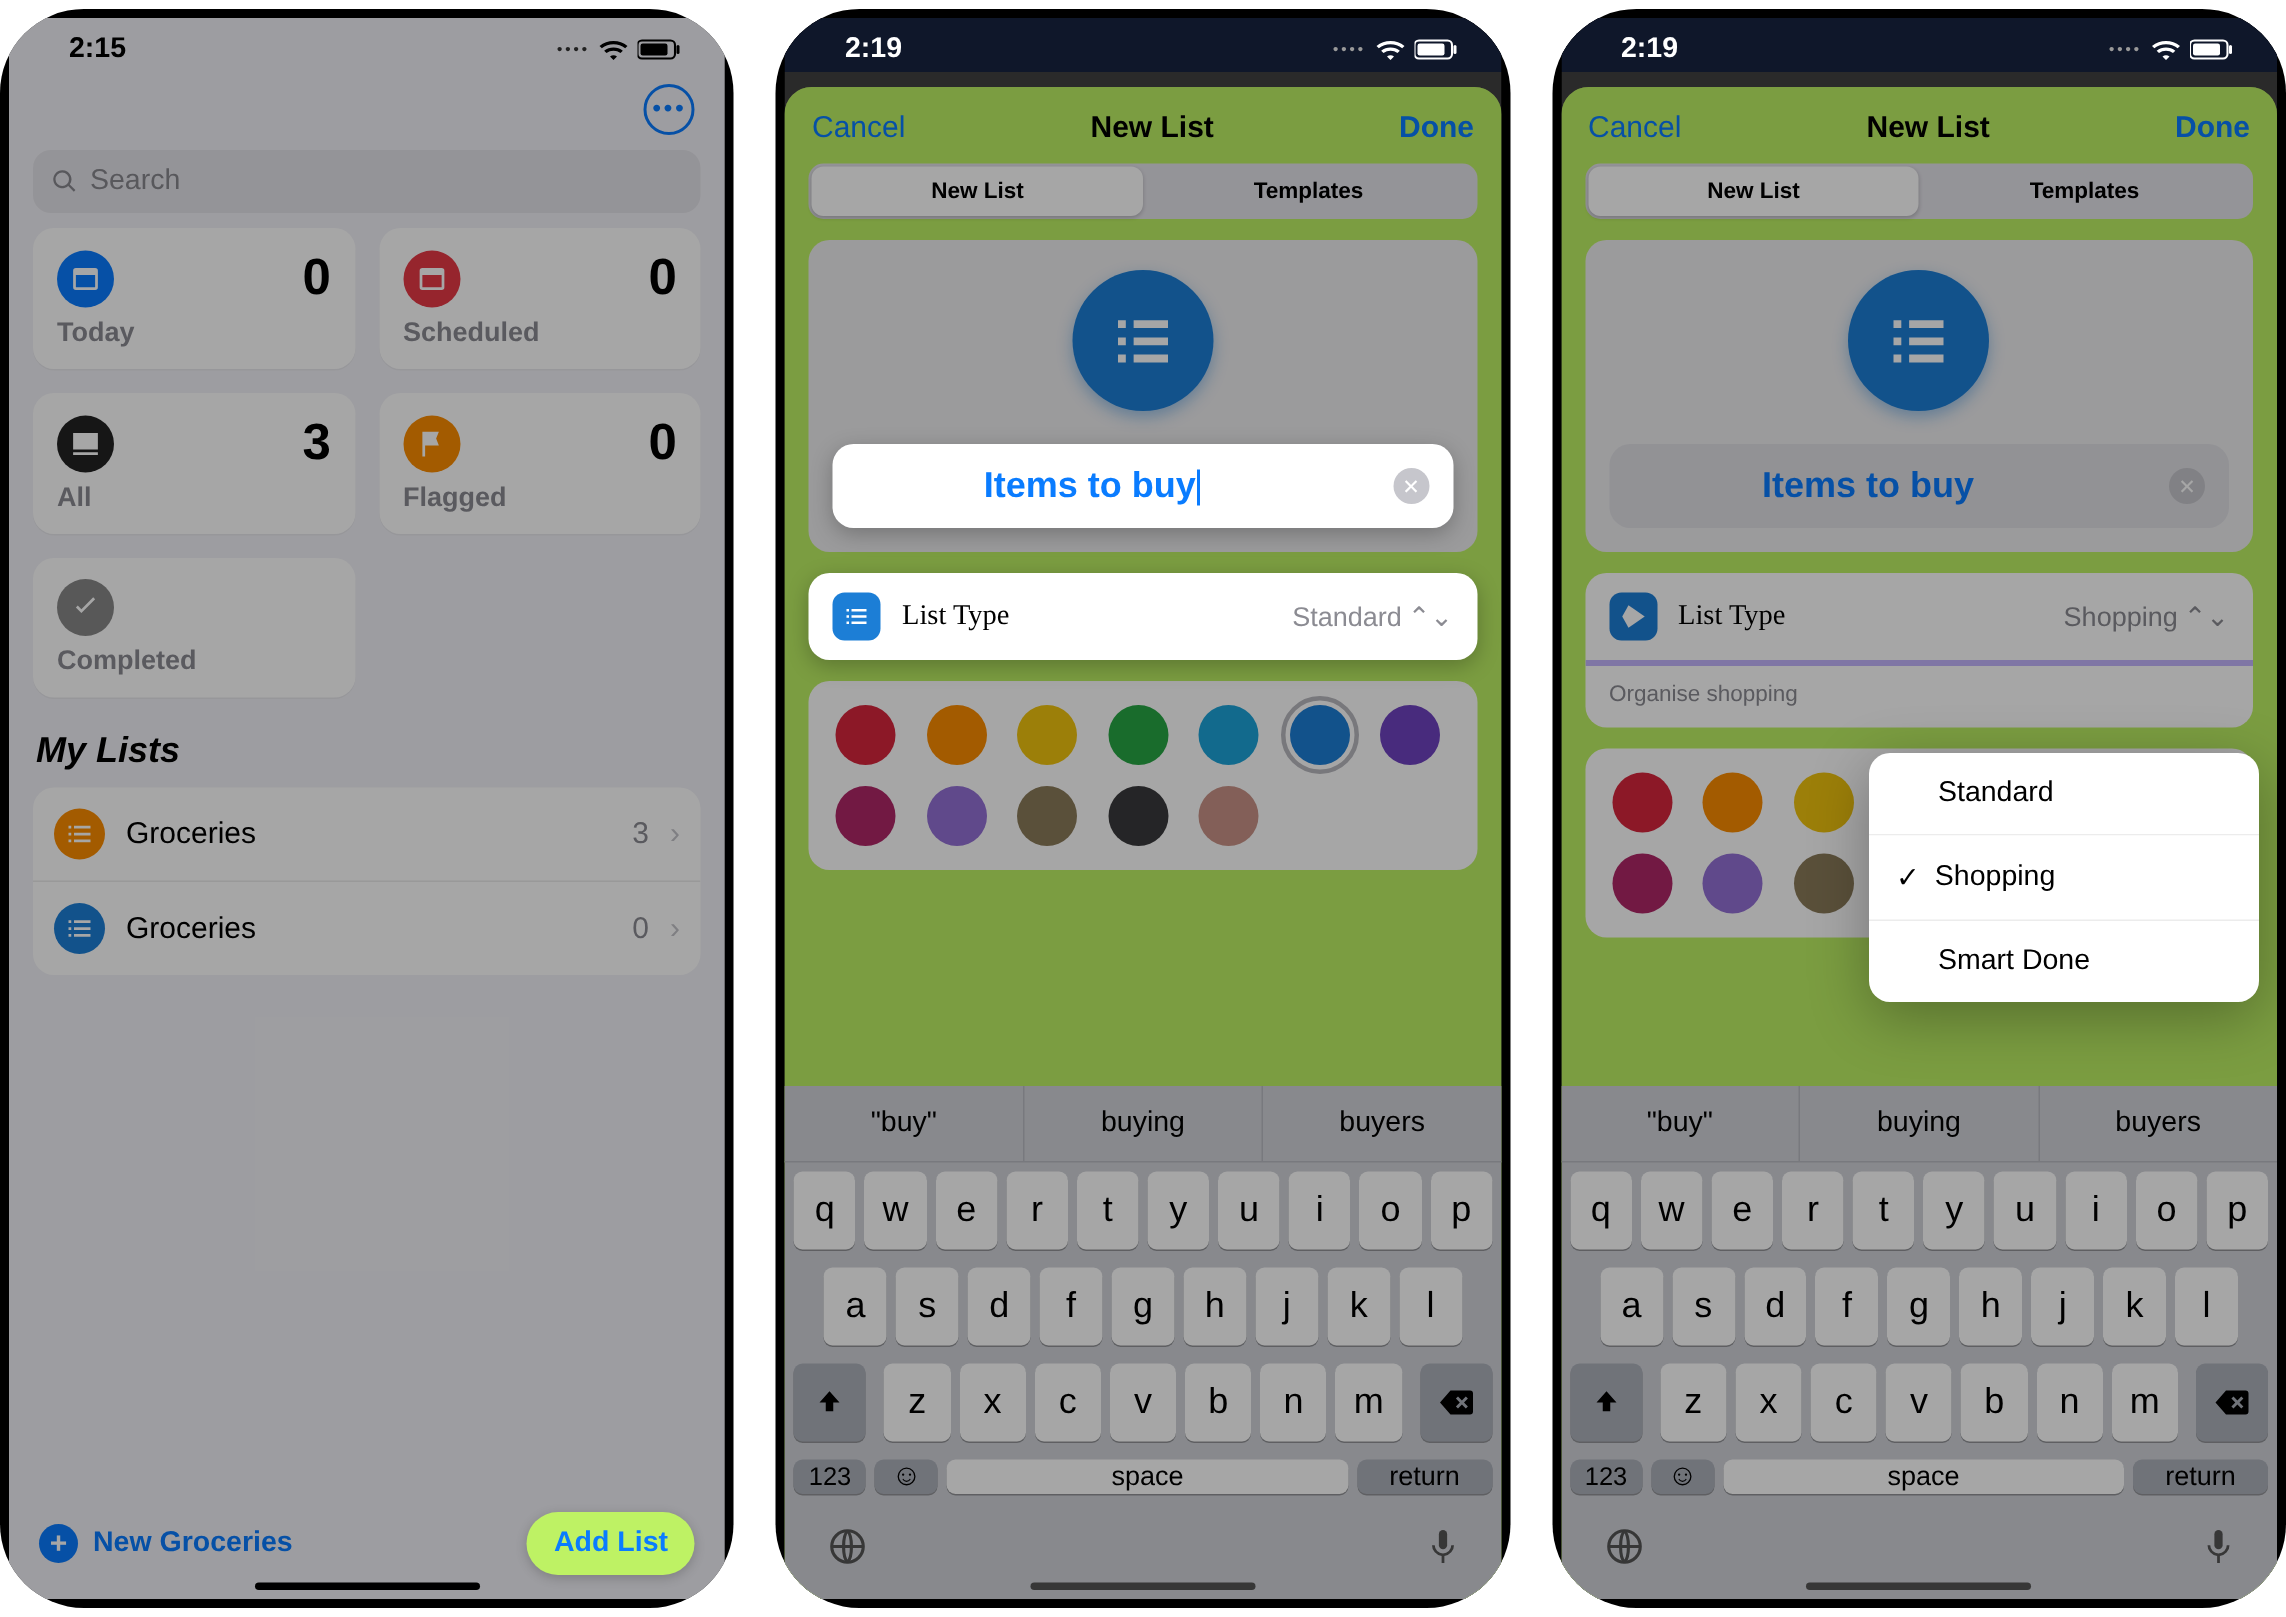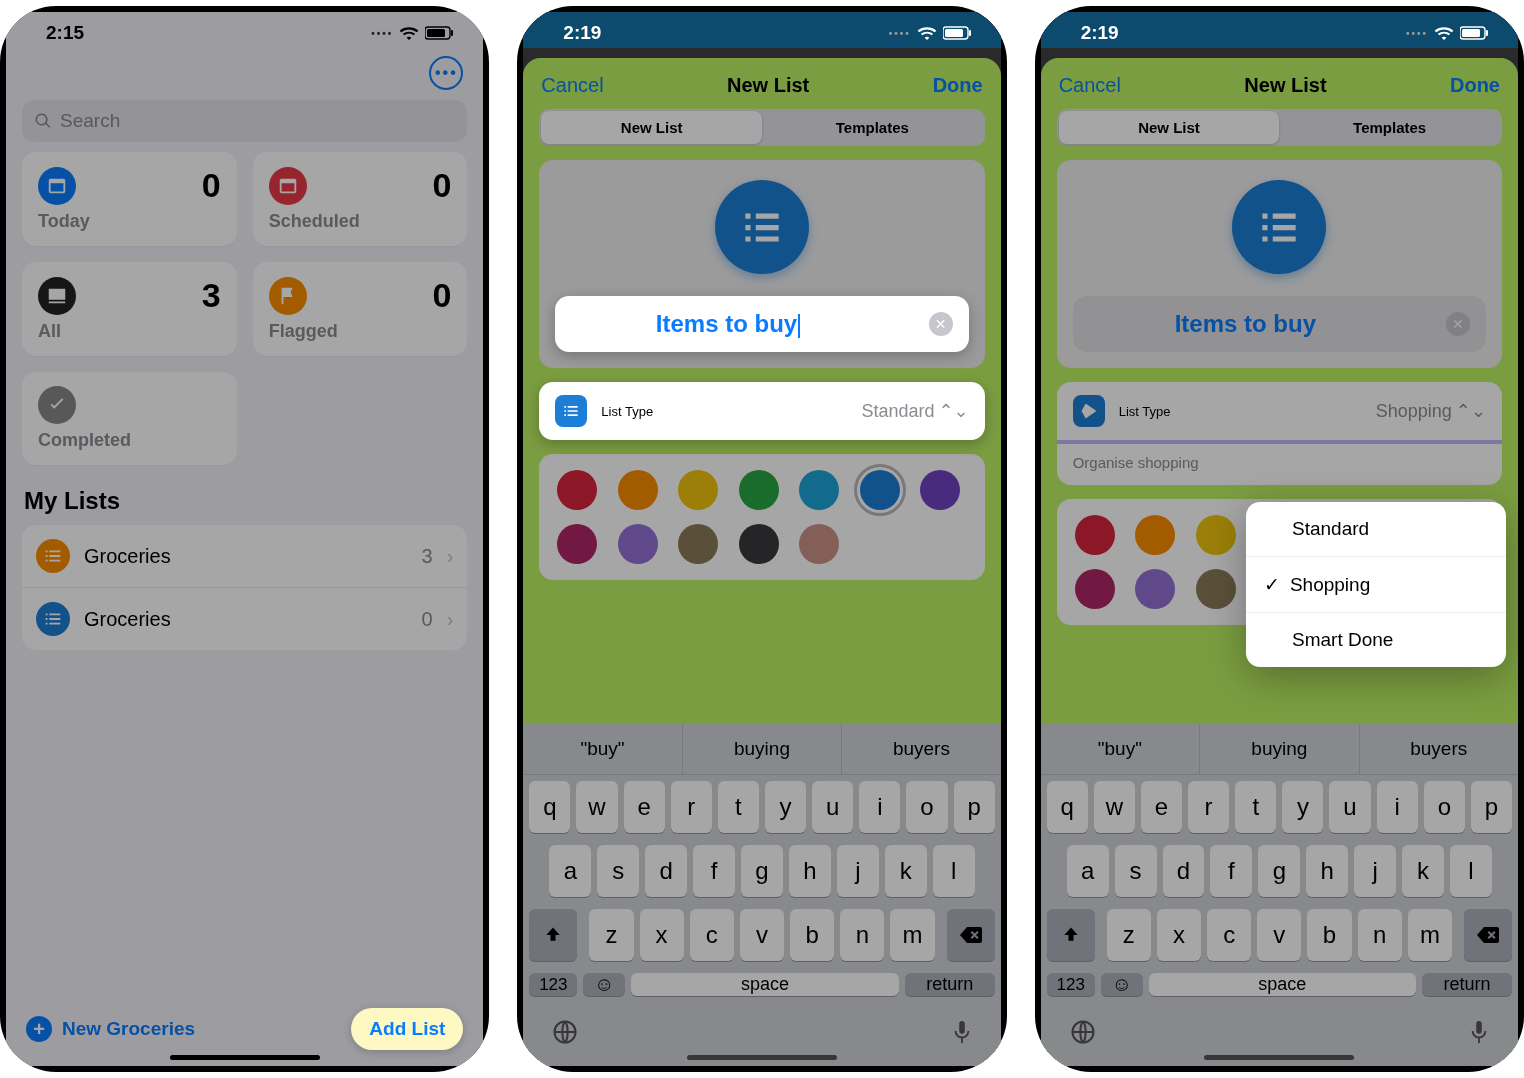--- a/index.html
+++ b/index.html
@@ -14,36 +14,36 @@
   .wifi-ic svg, .batt-ic svg { display:block; }
   .icon-btn { width:34px; height:34px; border:2.5px solid #0a7cff; border-radius:50%; display:flex; align-items:center; justify-content:center; color:#0a7cff; margin-left:auto; margin-right:10px; margin-top:8px; }
   .search { margin:10px 16px; background:#e4e3ea; border-radius:12px; padding:10px 12px; display:flex; align-items:center; gap:8px; color:#88888e; font-size:19px; }
   .smart-grid { display:grid; grid-template-columns:1fr 1fr; gap:16px; padding:0 16px; margin-bottom:8px; }
   .smart { background:#fff; border-radius:14px; padding:14px 16px; box-shadow:0 1px 0 rgba(0,0,0,.04); }
   .smart .row1 { display:flex; justify-content:space-between; align-items:center; }
   .smart .big { font-size:34px; font-weight:700; }
   .smart .lbl { color:#8b8b92; font-size:18px; font-weight:600; margin-top:6px; }
   .circ { width:38px; height:38px; border-radius:50%; display:flex; align-items:center; justify-content:center; }
   .circ svg { width:22px; height:22px; fill:#fff; }
-  .section-h { font-size:24px; font-weight:700; padding:14px 18px 10px; }
+  .section-h { font-size:24px; font-weight:700; padding:14px 18px 10px;font-style:italic; }
   .list { margin:0 16px; background:#fff; border-radius:14px; overflow:hidden; }
   .li { display:flex; align-items:center; padding:14px 14px; gap:14px; border-bottom:1px solid #ececec; }
   .li:last-child { border-bottom:none; }
   .li .name { flex:1; font-size:20px; color:#000; }
   .li .count { color:#8b8b92; font-size:20px; }
   .chev { color:#c4c4c9; font-size:20px; }
   .bottom { margin-top:auto; display:flex; align-items:center; justify-content:space-between; padding:16px 20px 16px 20px; }
   .newrem { display:flex; align-items:center; gap:10px; color:#0a7cff; font-weight:700; font-size:19px; }
   .plus-ic { width:26px; height:26px; border-radius:50%; background:#0a7cff; display:flex; align-items:center; justify-content:center; color:#fff; font-size:20px; font-weight:700; }
-  .addlist { background:#fef9c3; color:#0a7cff; font-size:19px; font-weight:600; padding:10px 18px; border-radius:26px; position:relative; z-index:10; box-shadow:0 2px 8px rgba(0,0,0,.2); }
+  .addlist { background:#bef264; color:#0a7cff; font-size:19px; font-weight:600; padding:10px 18px; border-radius:26px; position:relative; z-index:10; box-shadow:0 2px 8px rgba(0,0,0,.2); }
   .home-ind { position:absolute; bottom:6px; left:50%; transform:translateX(-50%); width:150px; height:5px; border-radius:3px; background:#000; z-index:12; }
   .home-ind.light { background:#555; }
 
   
-  .status-dark { background:#0c4a6e; color:#fff; }
+  .status-dark { background:#0f172a; color:#fff; }
   .sheet-bg { background:#2a2a2a; flex:1; display:flex; flex-direction:column; position:relative; }
   .sheet { margin-top:10px; background:#bef264; border-top-left-radius:18px; border-top-right-radius:18px; flex:1; display:flex; flex-direction:column; position:relative; overflow:hidden; }
   .sheet.dim::after { z-index:50; }
   .navbar { display:flex; justify-content:space-between; align-items:center; padding:16px 18px 12px; font-size:20px; }
   .navbar .title { font-weight:600; color:#000; }
   .navbar .btn { color:#0a7cff; }
   .navbar .done { font-weight:600; }
   .seg { margin:0 16px 14px; background:#e4e3ea; border-radius:10px; display:flex; padding:2px; }
   .seg div { flex:1; text-align:center; padding:8px 0; font-size:15px; font-weight:600; color:#000; border-radius:8px; }
   .seg .active { background:#fff; box-shadow:0 1px 3px rgba(0,0,0,.2); }
@@ -51,21 +51,21 @@
   .card1 { margin:0 16px 14px; background:#eeeef0; border-radius:14px; padding:20px 0 0; }
   .bigcirc { width:94px; height:94px; border-radius:50%; background:#1c7ed6; margin:0 auto; display:flex; align-items:center; justify-content:center; box-shadow:0 4px 10px rgba(28,126,214,.4); }
   .bigcirc svg { width:50px; height:50px; fill:#fff; }
   .name-input { margin:22px 16px 16px; background:#fff; border-radius:14px; display:flex; align-items:center; padding:14px 16px;gap:44px; }
   .name-input .txt { flex:1; text-align:center; color:#0a7cff; font-size:24px; font-weight:600; }
   .cursor::after { content:""; display:inline-block; width:2px; height:24px; background:#0a7cff; vertical-align:middle; margin-left:1px; }
   .clear-ic { width:24px; height:24px; border-radius:50%; background:#c6c6cc; display:flex; align-items:center; justify-content:center; color:#fff; font-size:14px; }
   .lt-row { display:flex; align-items:center; padding:13px 16px; gap:14px; }
   .lt-ic { width:32px; height:32px; border-radius:8px; display:flex; align-items:center; justify-content:center; }
   .lt-ic svg { width:20px; height:20px; fill:#fff; }
-  .lt-label { flex:1; font-size:13px; }
+  .lt-label { flex:1; font-size:19px;font-family:Liberation Serif, serif; }
   .lt-val { color:#8b8b92; font-size:18px; display:flex; align-items:center; gap:4px; }
   .organise { color:#8b8b92; font-size:15px; padding:4px 16px 14px; border-top:4px solid #c4b5fd; padding-top:10px; }
   .colors { display:grid; grid-template-columns:repeat(7,1fr); gap:14px; padding:16px 18px; }
   .color-dot { width:40px; height:40px; border-radius:50%; }
   .color-dot.sel { outline:3px solid #b9b9bf; outline-offset:3px; }
   .popup { position:absolute; right:12px; top:444px; width:260px; background:#fff; border-radius:14px; box-shadow:0 10px 40px rgba(0,0,0,.3); z-index:80; overflow:hidden; }
   .popup .mi { padding:16px 18px; font-size:19px; display:flex; align-items:center; gap:10px; border-bottom:1px solid #ececec; }
   .popup .mi:last-child { border-bottom:none; }
   .popup .shop { background:#fff; }
 

